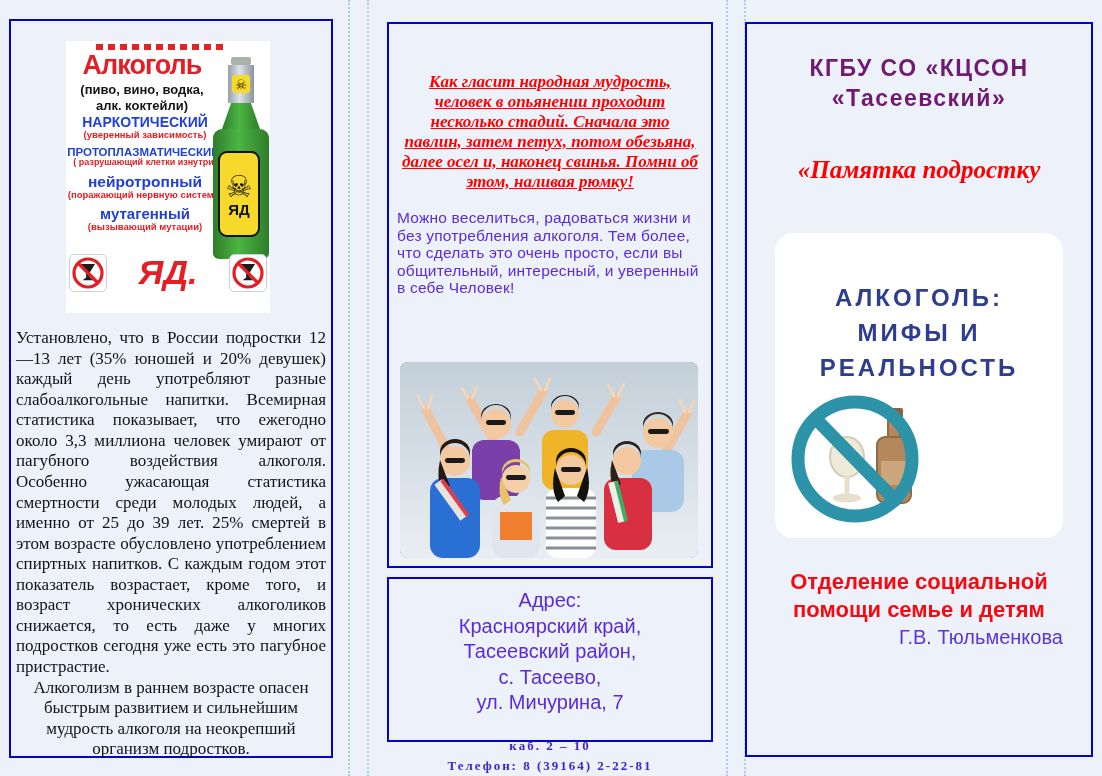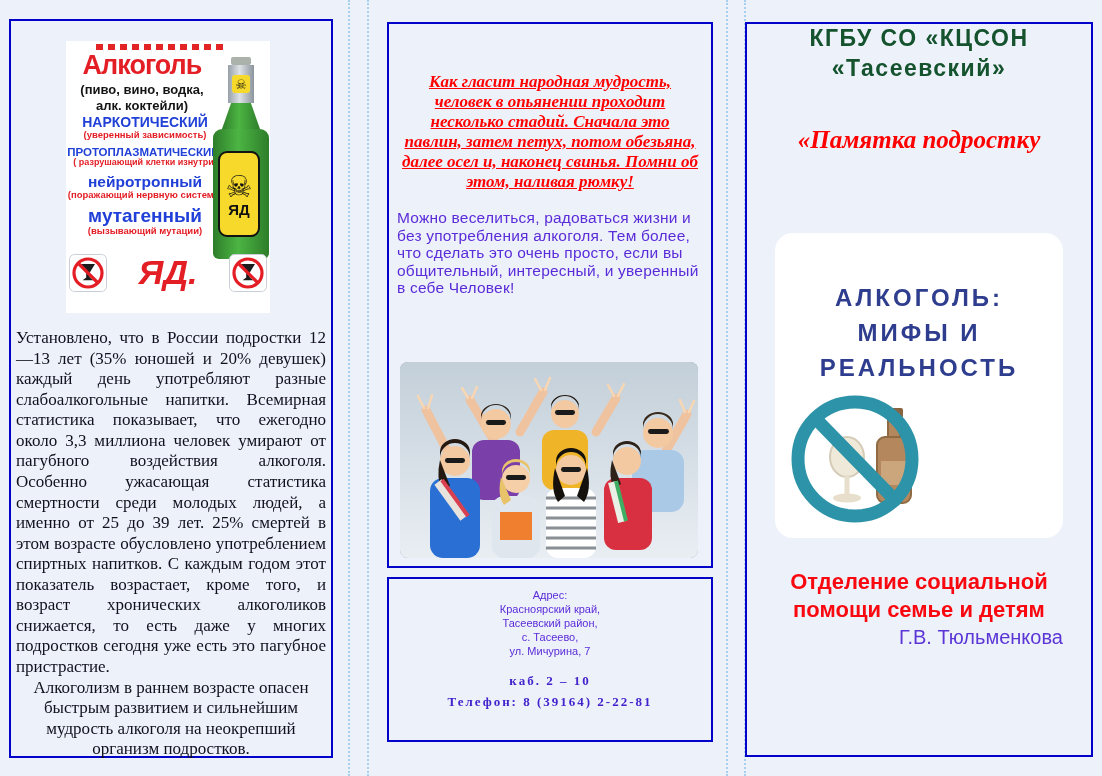--- a/index.html
+++ b/index.html
@@ -16,21 +16,21 @@
   .p-title{position:absolute;left:0;top:11px;width:152px;text-align:center;
            font-weight:800;font-size:27px;line-height:1;color:#e31e25;letter-spacing:-1px;}
   .p-sub{position:absolute;left:0;top:41px;width:152px;text-align:center;
          font-weight:bold;font-size:13px;line-height:1.2;color:#141414;}
   .p-item{position:absolute;left:0;width:158px;text-align:center;}
   .p-term{font-weight:800;color:#2040d8;line-height:1.05;}
   .p-desc{font-weight:bold;color:#e31e25;line-height:1.1;}
   #item0{top:74px}  #item0 .p-term{font-size:14px} #item0 .p-desc{font-size:9.5px}
   #item1{top:105px} #item1 .p-term{font-size:11.5px} #item1 .p-desc{font-size:9px}
   #item2{top:133px} #item2 .p-term{font-size:15.5px} #item2 .p-desc{font-size:9.5px}
-  #item3{top:165px} #item3 .p-term{font-size:19px} #item3 .p-desc{font-size:9.5px}
+  #item3{top:165px} #item3 .p-term{font-size:15px} #item3 .p-desc{font-size:9.5px}
   .p-bottom{position:absolute;left:0;top:212px;width:204px;display:flex;align-items:center;
             justify-content:space-between;padding:0 3px;box-sizing:border-box;}
   .p-poison{font-weight:800;font-size:34px;color:#e31e25;font-family:"Liberation Sans",sans-serif;font-style:italic;}
   .sign38{width:38px;height:38px;}
   
   .bottle{position:absolute;right:1px;top:16px;width:56px;height:202px;}
   .bottle-cap{margin:0 auto;width:20px;height:8px;background:#aab2ab;border-radius:2px;}
   .bottle-foil{margin:0 auto;width:26px;height:38px;display:flex;align-items:center;justify-content:center;
                background:linear-gradient(90deg,#97a0a8,#dde2e6 45%,#8b949c);}
   .foil-skull{display:inline-flex;align-items:center;justify-content:center;width:18px;height:18px;
@@ -54,27 +54,27 @@
   
   #mid-top{left:387px;top:22px;width:326px;height:546px;}
   .quote{margin:48px 13px 0;text-align:center;color:#ff0000;text-decoration:underline;
          font-family:"Liberation Serif",serif;font-style:italic;font-weight:bold;
          font-size:17px;line-height:1.18;}
   .message{margin:17px 8px 0;text-align:left;color:#5a2bd8;
            font-size:15.5px;line-height:1.13;letter-spacing:0.2px;}
   .photo{position:absolute;left:11px;top:338px;width:298px;height:196px;border-radius:8px;
          overflow:hidden;background:#cfd9e2;box-shadow:0 0 0 1px #9aa4ae inset;}
   #mid-bottom{left:387px;top:577px;width:326px;height:165px;}
-  .addr{margin-top:9px;text-align:center;color:#5a2bd8;font-size:11px;line-height:1.28;}
-  .addr-small{margin-top:13px;text-align:center;color:#4323cc;letter-spacing:2px;
+  .addr{margin-top:9px;text-align:center;color:#5a2bd8;font-size:20px;line-height:1.28;}
+  .addr-small{margin-top:20px;text-align:center;color:#4323cc;letter-spacing:2px;
               font-family:"Liberation Serif",serif;font-weight:bold;font-size:13px;line-height:1.55;}
 
   
   #right-panel{left:745px;top:22px;width:348px;height:735px;}
-  .org{text-align:center;color:#14532d;font-weight:bold;
+  .org{margin-top:30px;text-align:center;color:#701a75;font-weight:bold;
        font-size:23px;line-height:1.3;letter-spacing:1.5px;}
   .booklet{margin-top:42px;text-align:center;color:#ff0000;
            font-family:"Liberation Serif",serif;font-weight:bold;font-style:italic;font-size:25px;}
   .cover{position:absolute;left:28px;top:209px;width:288px;height:305px;background:#ffffff;border-radius:18px;}
   .cover-title{margin-top:48px;text-align:center;color:#2e3d8e;font-weight:800;
                font-size:24px;line-height:1.45;letter-spacing:3px;}
   .no-sign{position:absolute;left:10px;top:160px;width:170px;height:132px;}
   .dept{position:absolute;left:0;width:100%;top:544px;text-align:center;color:#f9080f;
         font-weight:800;font-size:22px;line-height:1.27;}
   .author{position:absolute;right:28px;top:602px;color:#5b35d5;font-size:20px;}

